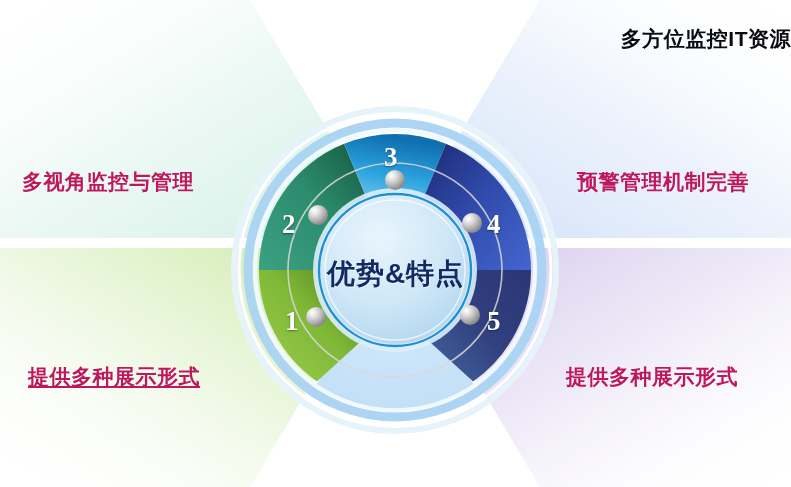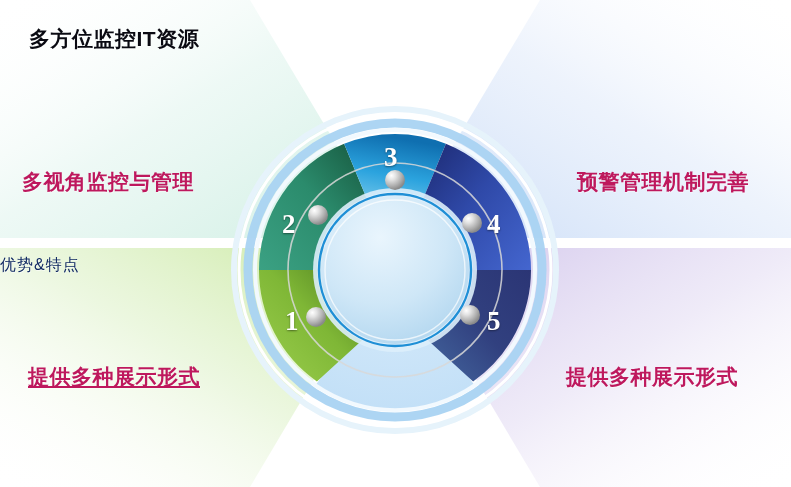--- a/index.html
+++ b/index.html
@@ -15,21 +15,21 @@
 
   .side-label{
     position:absolute;
     font-size:21px;
     font-weight:bold;
     color:#be185d;
     letter-spacing:0.5px;
     white-space:nowrap;
     text-shadow:0.5px 0.5px 0 rgba(255,255,255,0.5);
   }
-  #label-top{left:0;right:0;top:25px;text-align:left;color:#0a0a12;margin-left:29px;}
+  #label-top{left:0;right:0;top:25px;text-align:right;color:#0a0a12;margin-left:29px;}
   #label-left-top{left:22px;top:168px;}
   #label-left-bottom{left:28px;top:363px;text-decoration:underline;}
   #label-right-top{left:577px;top:168px;}
   #label-right-bottom{left:566px;top:363px;}
 
   .seg-num{
     position:absolute;
     color:#ffffff;
     font-family:"Liberation Serif","DejaVu Serif",serif;
     font-size:27px;
@@ -40,22 +40,23 @@
   #num-1{left:285px;top:306px;}
   #num-2{left:282px;top:209px;}
   #num-3{left:384px;top:142px;}
   #num-4{left:487px;top:209px;}
   #num-5{left:487px;top:306px;}
 
   #center-text{
     position:absolute;
     left:0;right:0;
     top:255px;
-    font-size:16px;
-    font-weight:normal;
+    text-align:center;
+    font-size:28px;
+    font-weight:bold;
     color:#112a63;
     letter-spacing:1px;
     text-shadow:0.5px 0.5px 0 rgba(255,255,255,0.6);
     pointer-events:none;
   }
 </style>
 </head>
 <body>
 
 <div id="stage">

